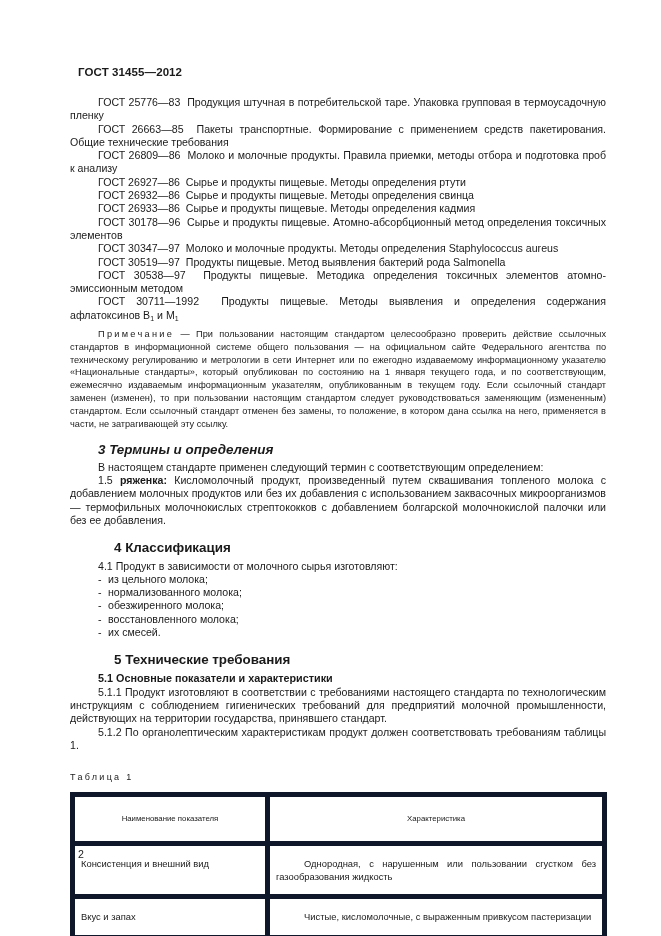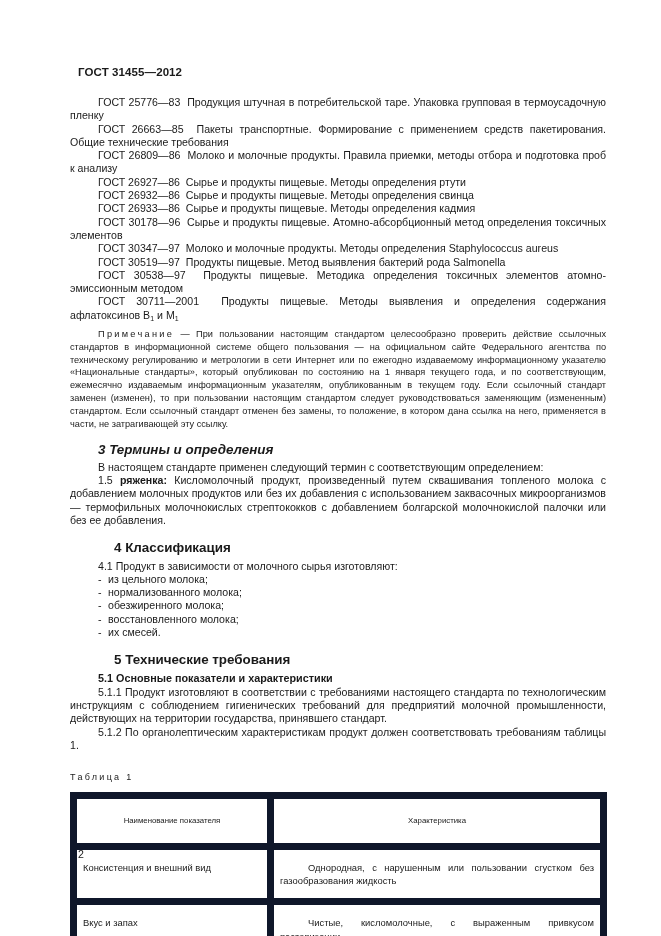--- a/index.html
+++ b/index.html
@@ -16,21 +16,21 @@
     .ind { text-indent: 28px; }
     .note { font-size: 9.2px; line-height: 12.8px; margin-top: 3px; text-indent: 28px; text-align: justify; }
     .note .label { letter-spacing: 2.3px; }
     .sec-h-italic { font-weight: bold; font-style: italic; font-size: 13.4px; margin: 13px 0 4px 28px; }
     .sec-h { font-weight: bold; font-size: 13.4px; margin: 14px 0 5px 44px; }
     .sub-h { font-weight: bold; font-size: 10.8px; margin: 4px 0 1px 28px; }
     .list-item { margin: 0 0 0 28px; }
     .list-item .dash { display: inline-block; width: 10px; }
     .tbl-caption { font-size: 9px; letter-spacing: 2.3px; margin: 19px 0 7px 0; }
     table { border-collapse: collapse; width: 537px; font-size: 9.4px; }
-    td, th { border: 7px solid #0f172a; padding: 11px 6px; vertical-align: top; font-weight: normal; margin-top: 37px; }
+    td, th { border: 5px solid #0f172a; padding: 11px 6px; vertical-align: top; font-weight: normal; margin-top: 37px; }
     th { font-size: 7.8px; height: 22px; vertical-align: middle; text-align: center; border-bottom: 2px solid #222; }
     td.c1 { width: 178px; border-radius: 7px; }
     td.c2 { text-indent: 28px; text-align: justify; text-align-last: left; }
     sub { font-size: 7px; vertical-align: -2px; }
     .pnum { position: absolute; left: 78px; top: 848px; font-size: 10.6px; }
   </style>
 </head>
 <body>
 
 <div class="hdr">ГОСТ 31455—2012</div>
@@ -41,21 +41,21 @@
     <p class="p ind ref"><span>ГОСТ 25776—83</span>&nbsp; <span>Продукция штучная в потребительской таре. Упаковка групповая в термоусадочную пленку</span></p>
     <p class="p ind ref"><span>ГОСТ 26663—85</span>&nbsp; <span>Пакеты транспортные. Формирование с применением средств пакетирования. Общие технические требования</span></p>
     <p class="p ind ref"><span>ГОСТ 26809—86</span>&nbsp; <span>Молоко и молочные продукты. Правила приемки, методы отбора и подготовка проб к анализу</span></p>
     <p class="p ind ref"><span>ГОСТ 26927—86</span>&nbsp; <span>Сырье и продукты пищевые. Методы определения ртути</span></p>
     <p class="p ind ref"><span>ГОСТ 26932—86</span>&nbsp; <span>Сырье и продукты пищевые. Методы определения свинца</span></p>
     <p class="p ind ref"><span>ГОСТ 26933—86</span>&nbsp; <span>Сырье и продукты пищевые. Методы определения кадмия</span></p>
     <p class="p ind ref"><span>ГОСТ 30178—96</span>&nbsp; <span>Сырье и продукты пищевые. Атомно-абсорбционный метод определения токсичных элементов</span></p>
     <p class="p ind ref"><span>ГОСТ 30347—97</span>&nbsp; <span>Молоко и молочные продукты. Методы определения Staphylococcus aureus</span></p>
     <p class="p ind ref"><span>ГОСТ 30519—97</span>&nbsp; <span>Продукты пищевые. Метод выявления бактерий рода Salmonella</span></p>
     <p class="p ind ref"><span>ГОСТ 30538—97</span>&nbsp; <span>Продукты пищевые. Методика определения токсичных элементов атомно-эмиссионным методом</span></p>
-    <p class="p ind ref"><span>ГОСТ 30711—2001</span>&nbsp; <span>Продукты пищевые. Методы выявления и определения содержания афлатоксинов B</span><sub>1</sub><span> и M</span><sub>1</sub></p>
+    <p class="p ind ref"><span>ГОСТ 30711—1992</span>&nbsp; <span>Продукты пищевые. Методы выявления и определения содержания афлатоксинов B</span><sub>1</sub><span> и M</span><sub>1</sub></p>
   </div>
 
   <p class="note"><span class="label">Примечание</span><span> — При пользовании настоящим стандартом целесообразно проверить действие ссылочных стандартов в информационной системе общего пользования — на официальном сайте Федерального агентства по техническому регулированию и метрологии в сети Интернет или по ежегодно издаваемому информационному указателю «Национальные стандарты», который опубликован по состоянию на 1 января текущего года, и по соответствующим, ежемесячно издаваемым информационным указателям, опубликованным в текущем году. Если ссылочный стандарт заменен (изменен), то при пользовании настоящим стандартом следует руководствоваться заменяющим (измененным) стандартом. Если ссылочный стандарт отменен без замены, то положение, в котором дана ссылка на него, применяется в части, не затрагивающей эту ссылку.</span></p>
 
   <div class="sec-h-italic">3  Термины и определения</div>
   <p class="p ind">В настоящем стандарте применен следующий термин с соответствующим определением:</p>
   <p class="p ind"><span>1.5 </span> <b>ряженка:</b><span> Кисломолочный продукт, произведенный путем сквашивания топленого молока с добавлением молочных продуктов или без их добавления с использованием заквасочных микроорганизмов — термофильных молочнокислых стрептококков с добавлением болгарской молочнокислой палочки или без ее добавления.</span></p>
 
   <div class="sec-h">4  Классификация</div>
   <p class="p list-item">4.1  Продукт в зависимости от молочного сырья изготовляют:</p>

